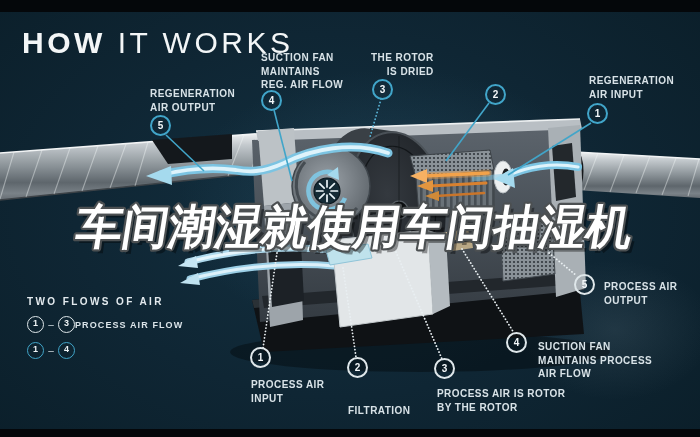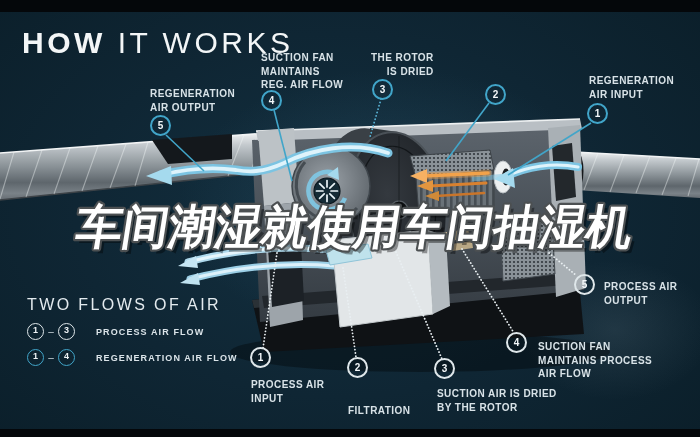--- a/index.html
+++ b/index.html
@@ -17,27 +17,27 @@
   .art{position:absolute;left:0;top:0;}
   .title{position:absolute;left:22px;top:26px;font-size:30px;letter-spacing:3.5px;color:#f3f6f7;white-space:nowrap;}
   .title .b{font-weight:700;}
   .title .r{font-weight:300;}
   .callout-label{position:absolute;font-size:10px;font-weight:bold;letter-spacing:.45px;
     color:#d8e2e7;white-space:pre-line;line-height:1.35;}
   .badge{position:absolute;width:21px;height:21px;box-sizing:border-box;border-radius:50%;
     border:2px solid #dfe7ea;text-align:center;line-height:17px;font-size:10px;font-weight:bold;color:#f4f8fa;}
   .badge.regen{border-color:#41a5c9;}
   .legend{position:absolute;left:27px;top:296px;}
-  .legend-title{font-size:16px;font-weight:400;letter-spacing:2.4px;color:#e3eaee;white-space:nowrap;}
+  .legend-title{font-size:10px;font-weight:700;letter-spacing:2.4px;color:#e3eaee;white-space:nowrap;}
   .legend-row{display:flex;align-items:center;margin-top:9px;height:17px;}
   .lcircle{width:17px;height:17px;box-sizing:border-box;border-radius:50%;border:1.6px solid #dfe7ea;
     text-align:center;line-height:13.5px;font-size:9px;font-weight:bold;color:#eef3f5;flex:0 0 auto;}
   .lcircle.regen{border-color:#41a5c9;}
   .ldash{width:14px;text-align:center;color:#cfd9de;font-size:10px;line-height:17px;flex:0 0 auto;}
-  .llabel{margin-left:21px;font-size:9px;font-weight:bold;letter-spacing:1.1px;color:#dbe4e9;white-space:nowrap;}
+  .llabel{font-size:9px;font-weight:bold;letter-spacing:1.1px;color:#dbe4e9;white-space:nowrap;}
   .wm{position:absolute;left:0;top:0;pointer-events:none;}
 </style>
 </head>
 <body>
 
 <div class="stage">
 
   <svg class="art" width="700" height="437" viewBox="0 0 700 437">
     <defs>
       <linearGradient id="ductG" x1="0" y1="0" x2="0" y2="1">
@@ -237,21 +237,21 @@
   <div class="badge regen" style="left:150px;top:115px;">5</div>
 
   <div class="badge" style="left:250px;top:347px;">1</div>
   <div class="callout-label" style="left:251px;top:378px;">PROCESS AIR
 INPUT</div>
 
   <div class="badge" style="left:347px;top:357px;">2</div>
   <div class="callout-label" style="left:348px;top:404px;">FILTRATION</div>
 
   <div class="badge" style="left:434px;top:358px;">3</div>
-  <div class="callout-label" style="left:437px;top:387px;">SUCTION AIR IS DRIED
+  <div class="callout-label" style="left:437px;top:387px;">PROCESS AIR IS ROTOR
 BY THE ROTOR</div>
 
   <div class="badge" style="left:506px;top:332px;">4</div>
   <div class="callout-label" style="left:538px;top:340px;">SUCTION FAN
 MAINTAINS PROCESS
 AIR FLOW</div>
 
   <div class="badge" style="left:574px;top:274px;">5</div>
   <div class="callout-label" style="left:604px;top:280px;">PROCESS AIR
 OUTPUT</div>
@@ -261,19 +261,18 @@
     <div class="legend-row">
       <div class="lcircle">1</div>
       <div class="ldash">–</div>
       <div class="lcircle">3</div>
       <div class="llabel">PROCESS AIR FLOW</div>
     </div>
     <div class="legend-row">
       <div class="lcircle regen">1</div>
       <div class="ldash">–</div>
       <div class="lcircle regen">4</div>
-      <div class="llabel">REGENERATION AIR FLOW</div>
     </div>
   </div>
 
   <div class="letterbox lb-top"></div>
   <div class="letterbox lb-bottom"></div>
 </div>
 
 </body></html>

